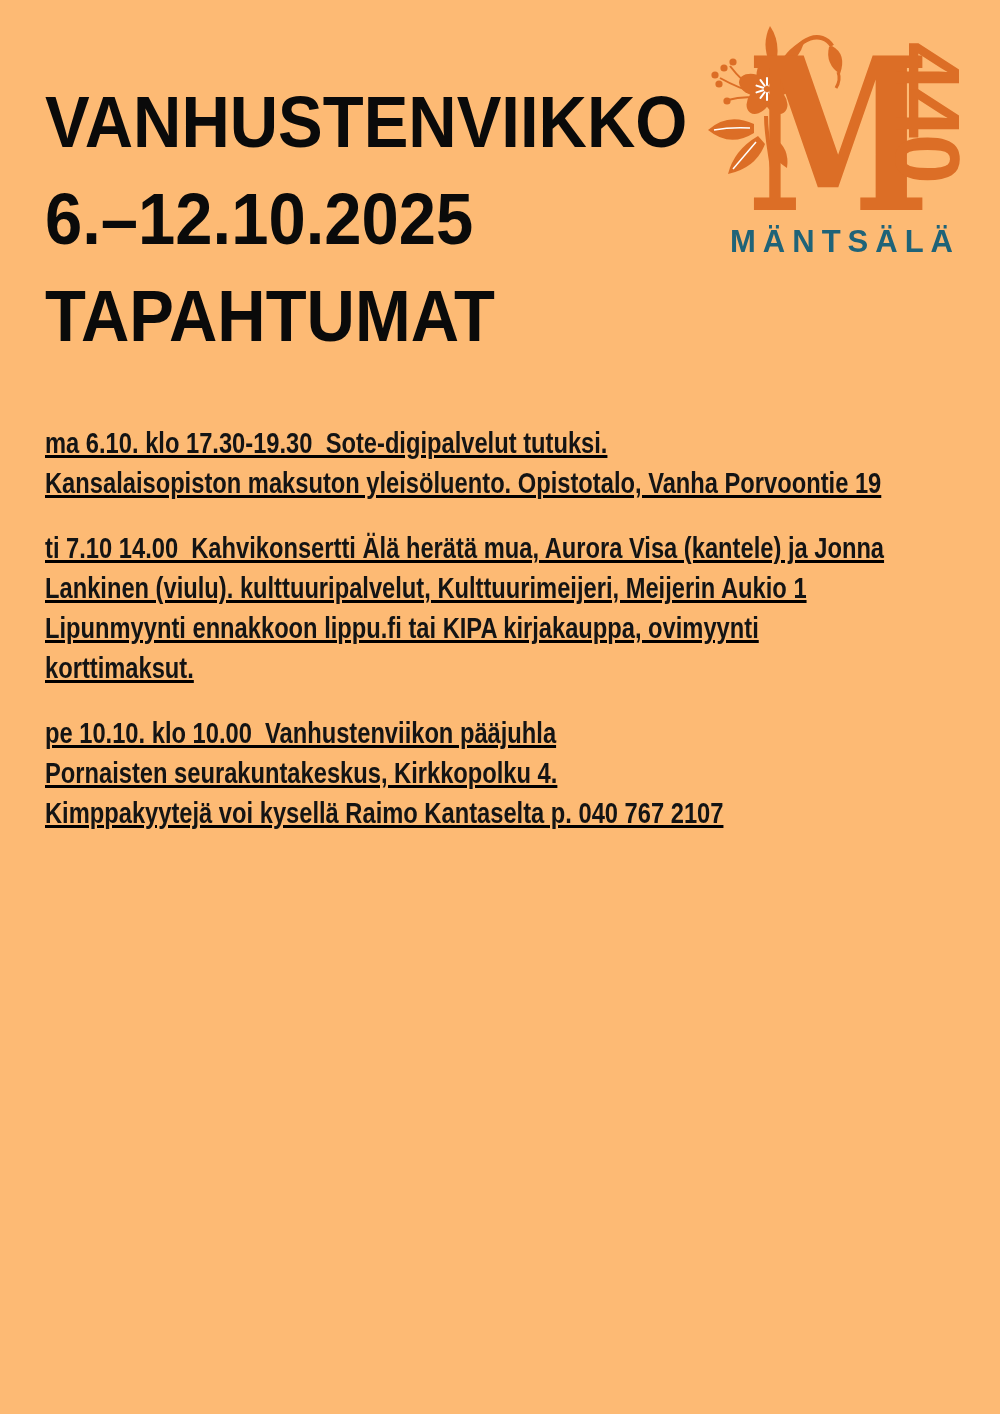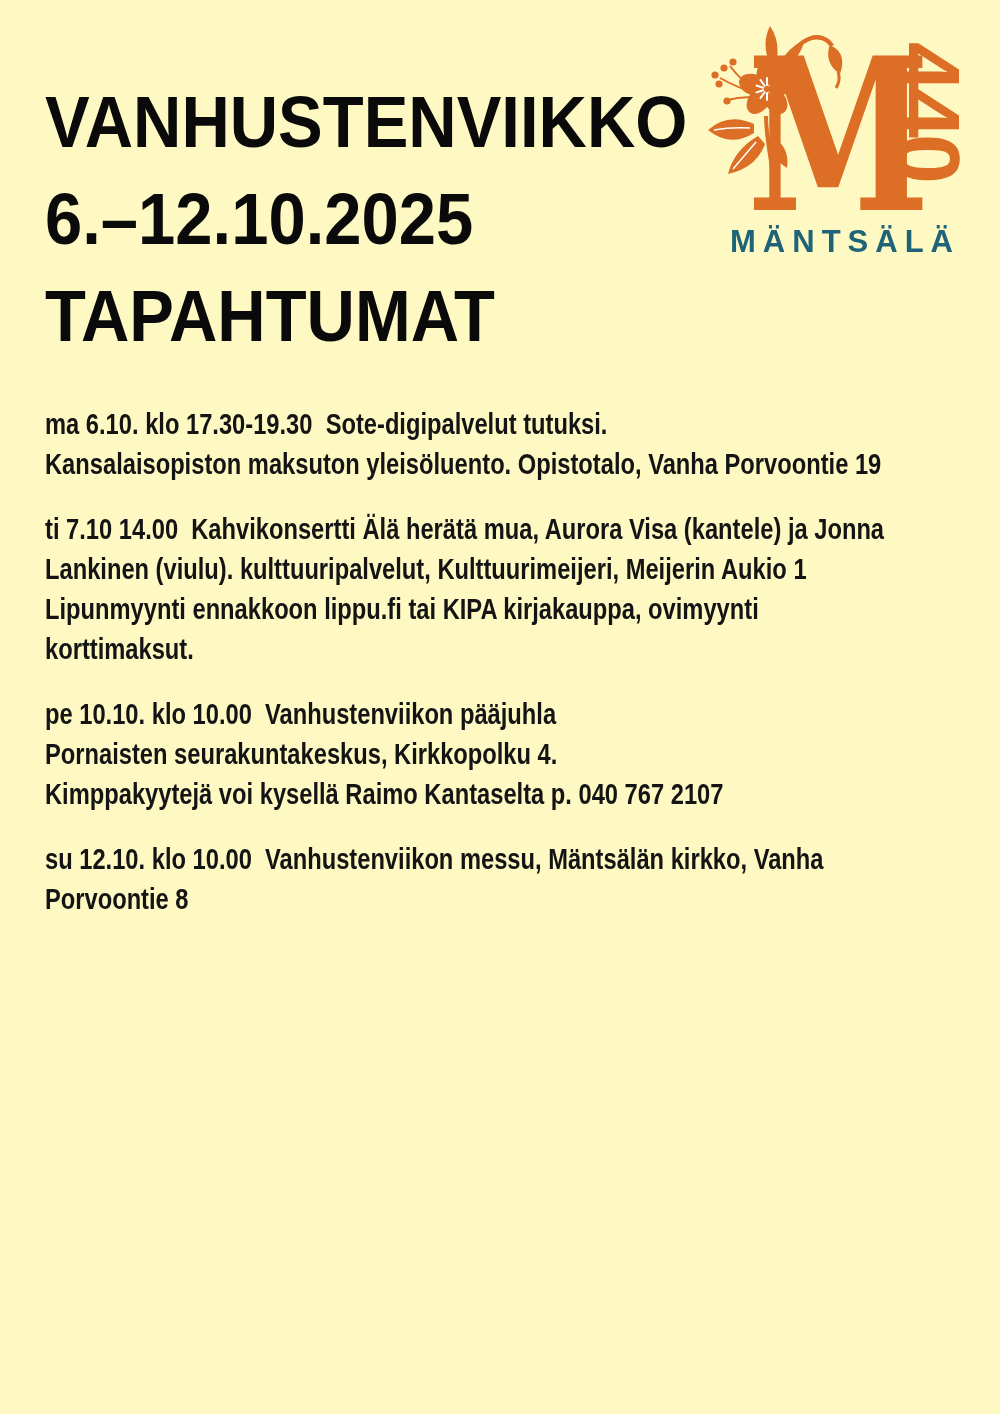--- a/index.html
+++ b/index.html
@@ -3,21 +3,21 @@
 <meta charset="utf-8">
 <style>
   html,body{margin:0;padding:0;}
   body{
     width:1000px;height:1414px;
     background:#ffffff;
     font-family:"Liberation Sans", sans-serif;
     position:relative;
     overflow:hidden;
   }
-  .page{position:absolute;inset:0;background:#fef9c3;}
+  .page{position:absolute;inset:0;background:#fdba74;}
 
   
   .title-block{
     position:absolute;left:45px;top:74px;
   }
   .title-line{
     font-weight:bold;
     font-size:72px;
     line-height:97px;
     color:#0a0a0a;
@@ -28,21 +28,21 @@
   }
 
   
   .logo{
     position:absolute;left:700px;top:20px;width:270px;height:240px;
   }
   .logo svg{display:block;}
 
   
   .events{
-    position:absolute;left:45px;top:404px;width:930px;
+    position:absolute;left:45px;top:423px;width:930px;text-decoration:underline;
   }
   .event{margin:0 0 25px 0;}
   .event .line{
     font-weight:bold;
     font-size:30px;
     line-height:40px;
     color:#141414;
     white-space:pre;
     transform:scaleX(0.79);
     transform-origin:0 50%;
@@ -132,19 +132,15 @@
     </div>
 
 
 
     <div class="event">
       <div class="line">pe 10.10. klo 10.00  Vanhustenviikon pääjuhla</div>
       <div class="line">Pornaisten seurakuntakeskus, Kirkkopolku 4.</div>
       <div class="line">Kimppakyytejä voi kysellä Raimo Kantaselta p. 040 767 2107</div>
     </div>
 
-    <div class="event">
-      <div class="line">su 12.10. klo 10.00  Vanhustenviikon messu, Mäntsälän kirkko, Vanha</div>
-      <div class="line">Porvoontie 8</div>
-    </div>
 
   </div>
 </div>
 
 </body></html>

